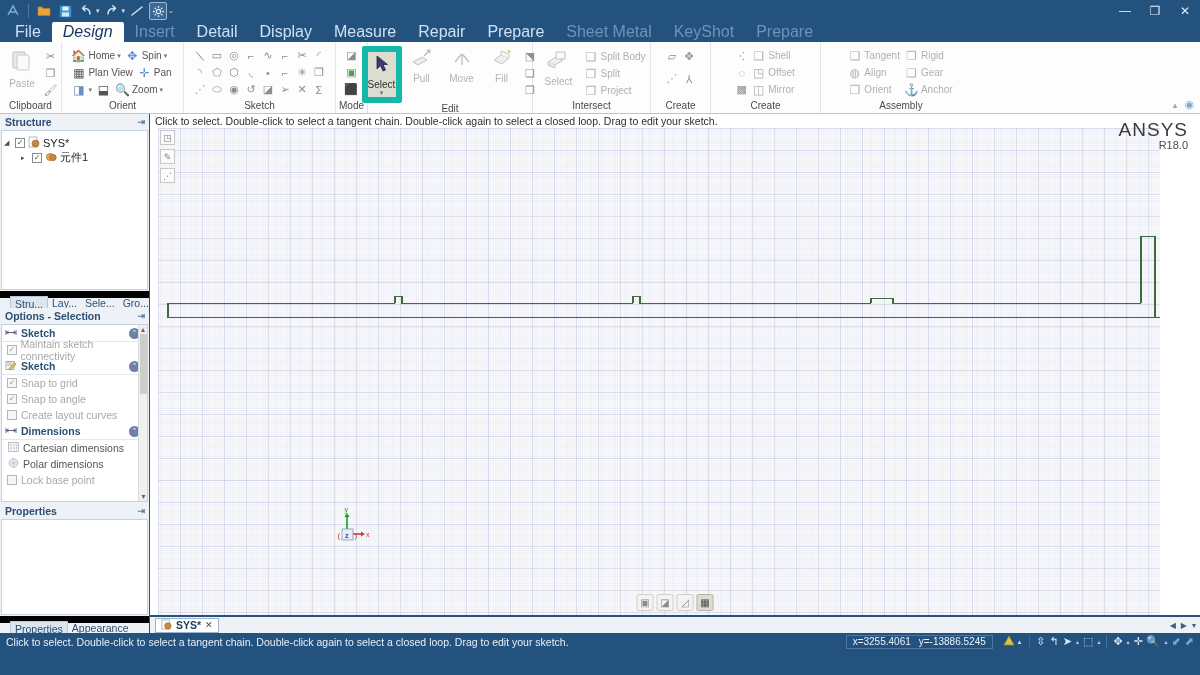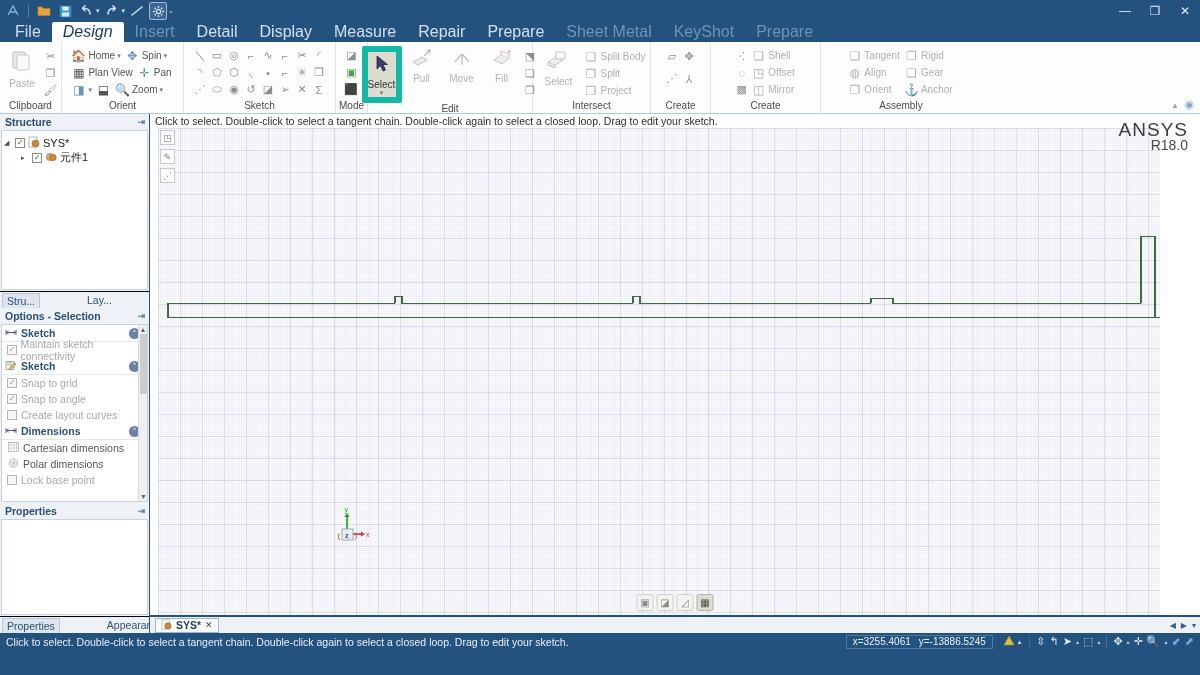--- a/index.html
+++ b/index.html
@@ -108,21 +108,21 @@
   .expander { font-size: 7px; color: #4b4b4b; width: 8px; }
   .chk {
     width: 10px; height: 10px; border: 1px solid #8a8a8a; background: #fff;
     display: flex; align-items: center; justify-content: center;
     font-size: 8px; color: #2a6b2a; line-height: 8px;
   }
   .tico { font-size: 11px; }
 
   .panel-tabs {
     display: flex; align-items: center; height: 17px; background: #eef1f5;
-    border-top: 1px solid #000000; padding-left: 2px; gap: 43px;
+    border-top: 7px solid #000000; padding-left: 10px;
   }
   .ptab {
     font-size: 10.5px; color: #2b4f76; padding: 0 4px; height: 15px;
     display: flex; align-items: center; white-space: nowrap;
   }
   .ptab.active { background: #dde5ee; border: 1px solid #b9c7d6; border-bottom: none; }
 
   .opt-area { background: #fff; border: 1px solid #c7d2de; margin: 1px; height: 178px; overflow: hidden; position: relative; }
   .opt-scroll { position: absolute; right: 0; top: 0; width: 9px; height: 100%; background: #f0f0f0; border-left: 1px solid #dcdcdc; }
   .sc-arrow { height: 9px; font-size: 7px; color: #666; display: flex; align-items: center; justify-content: center; }
@@ -179,21 +179,21 @@
   }
   .stool {
     width: 15px; height: 15px; border: 1px solid #c9c9c9; background: #fbfbfb;
     margin-bottom: 4px; display: flex; align-items: center; justify-content: center;
     font-size: 9px; color: #7d7d7d;
   }
   .ansys-logo {
     position: absolute; right: 12px; top: 6px; text-align: right; z-index: 7;
   }
   .ansys-logo .a1 { font-size: 19px; letter-spacing: 1px; color: #3b3b3b; line-height: 20px; }
-  .ansys-logo .a2 { font-size: 14px; color: #4a4a4a; line-height: 11px; }
+  .ansys-logo .a2 { font-size: 11px; color: #4a4a4a; line-height: 11px; }
 
   .sketch-svg { position: absolute; left: 0; top: 0; width: 100%; height: 100%; z-index: 5; }
 
   .triad { position: absolute; left: 178px; bottom: 72px; width: 44px; height: 40px; z-index: 7; }
 
   .vtoolbar {
     position: absolute; left: 50%; transform: translateX(-50%); bottom: 4px;
     display: flex; gap: 3px; z-index: 8;
   }
   .vtb {

